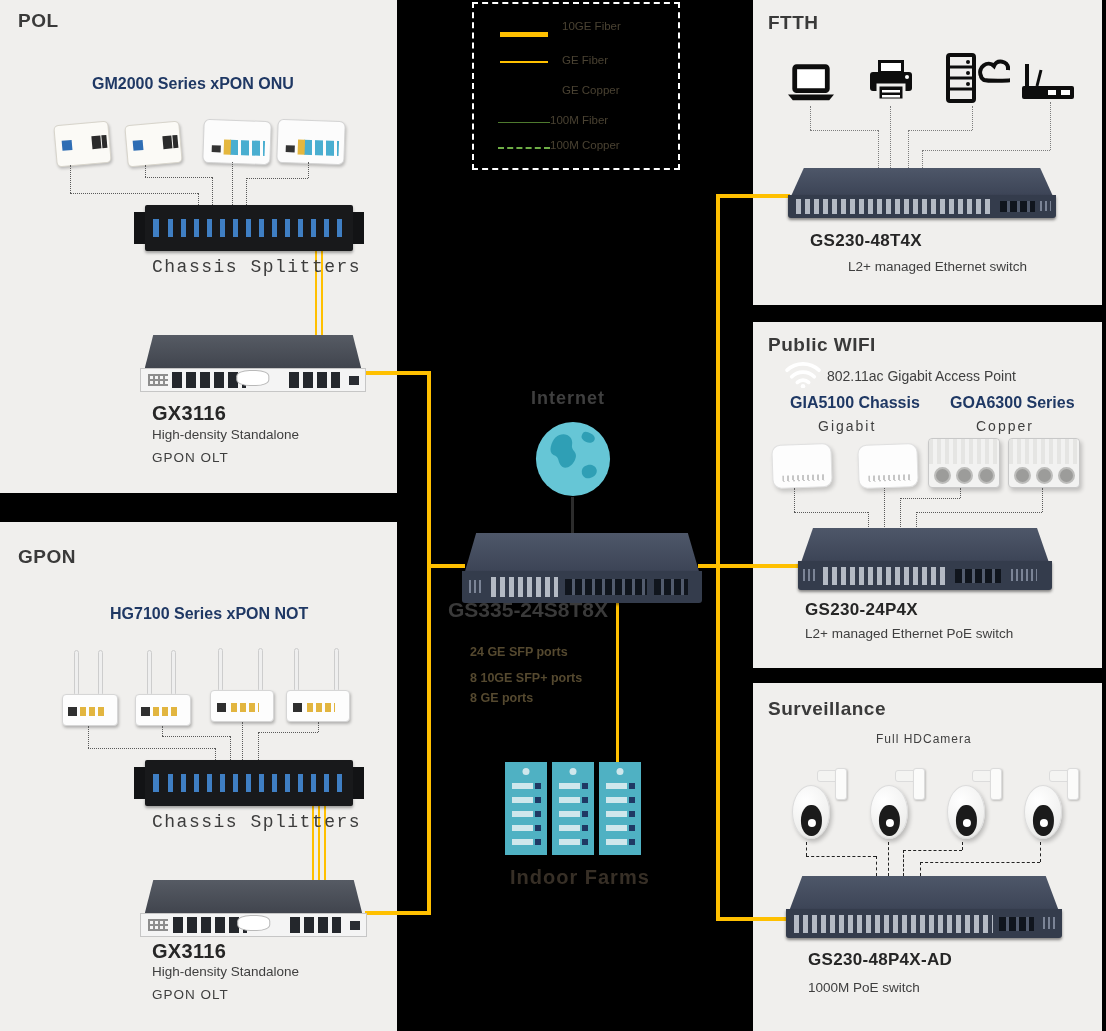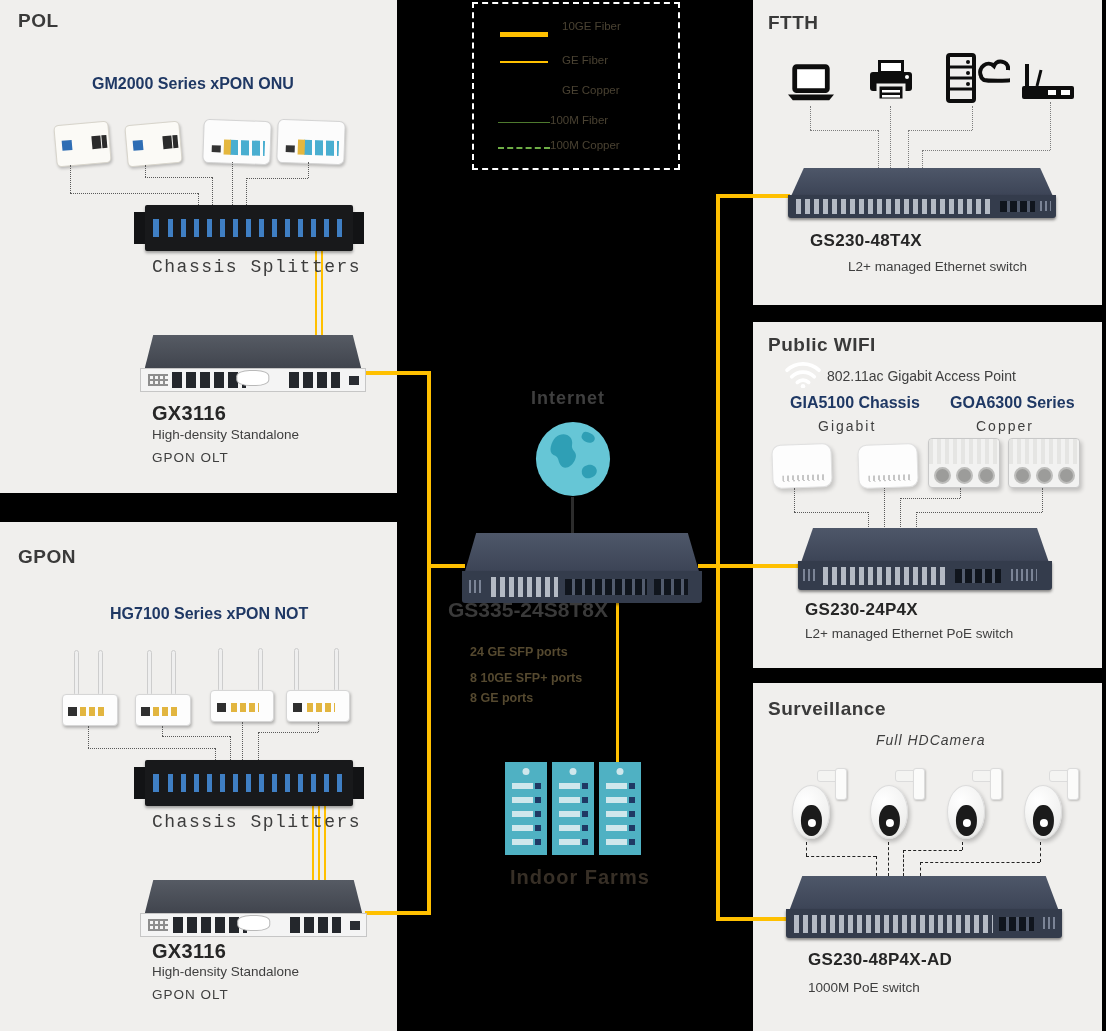--- a/index.html
+++ b/index.html
@@ -409,21 +409,21 @@
       <div class="led" style="left:2%;width:5%;"></div>
       <div class="pb" style="left:10%;width:48%;"></div>
       <div class="sfp" style="left:62%;width:18%;"></div>
       <div class="led" style="left:84%;width:10%;"></div>
     </div>
   </div>
   <span class="t-model" style="left:805px;top:600px;">GS230-24P4X</span>
   <span class="t-desc" style="left:805px;top:626px;">L2+ managed Ethernet PoE switch</span>
 
   <span class="t-sec" style="left:768px;top:698px;">Surveillance</span>
-  <span class="t-desc" style="left:876px;top:732px;font-size:14px;letter-spacing:1px;font-style:italic;">Full HDCamera</span>
+  <span class="t-desc" style="left:876px;top:732px;font-size:12px;letter-spacing:1px;">Full HDCamera</span>
 
   <div class="cam" style="left:790px;top:768px;width:62px;height:72px;">
       <div class="armh"></div>
       <div class="mount"></div>
       <div class="dome">
         <div class="lens">
           <div class="eye"></div>
         </div>
       </div>
     </div>

